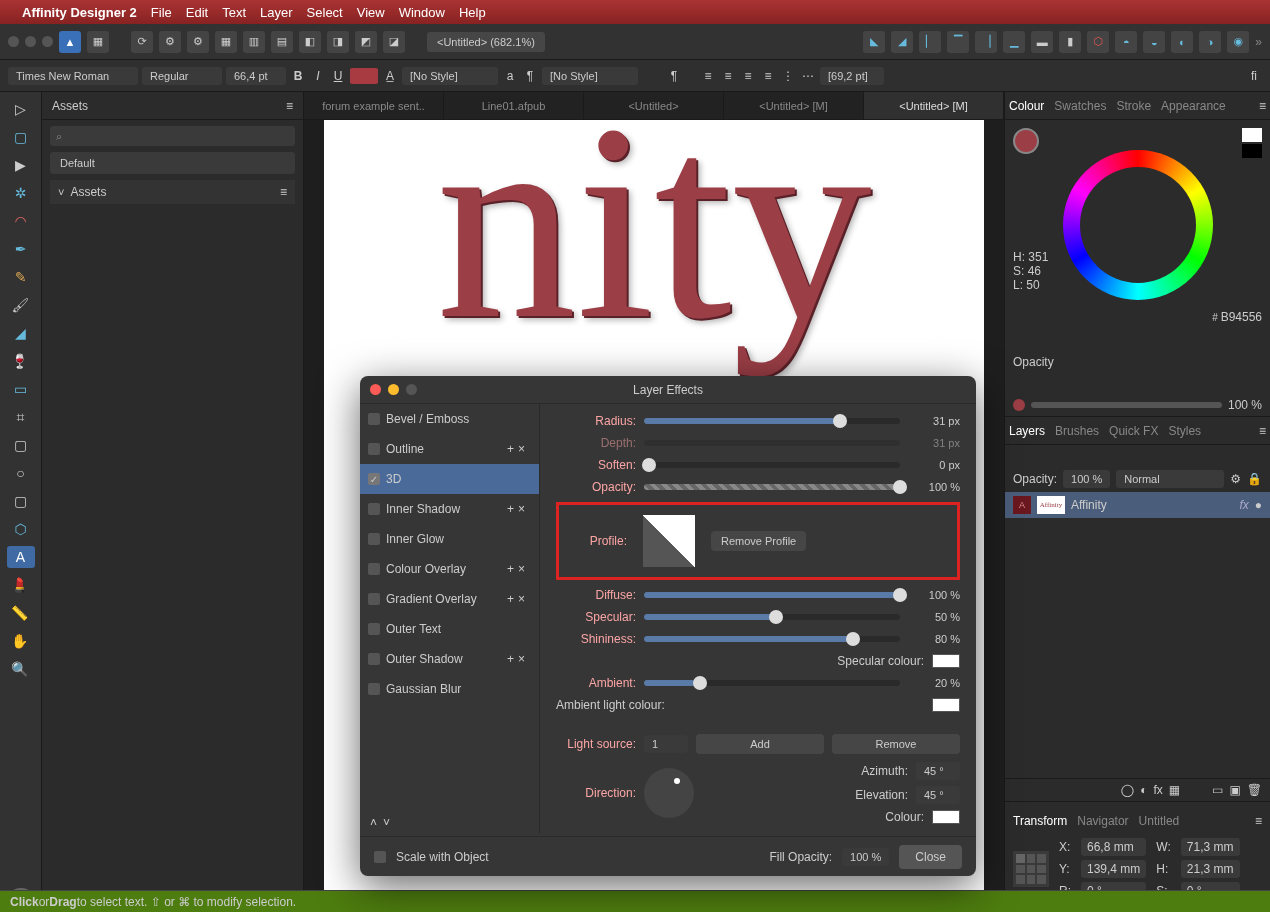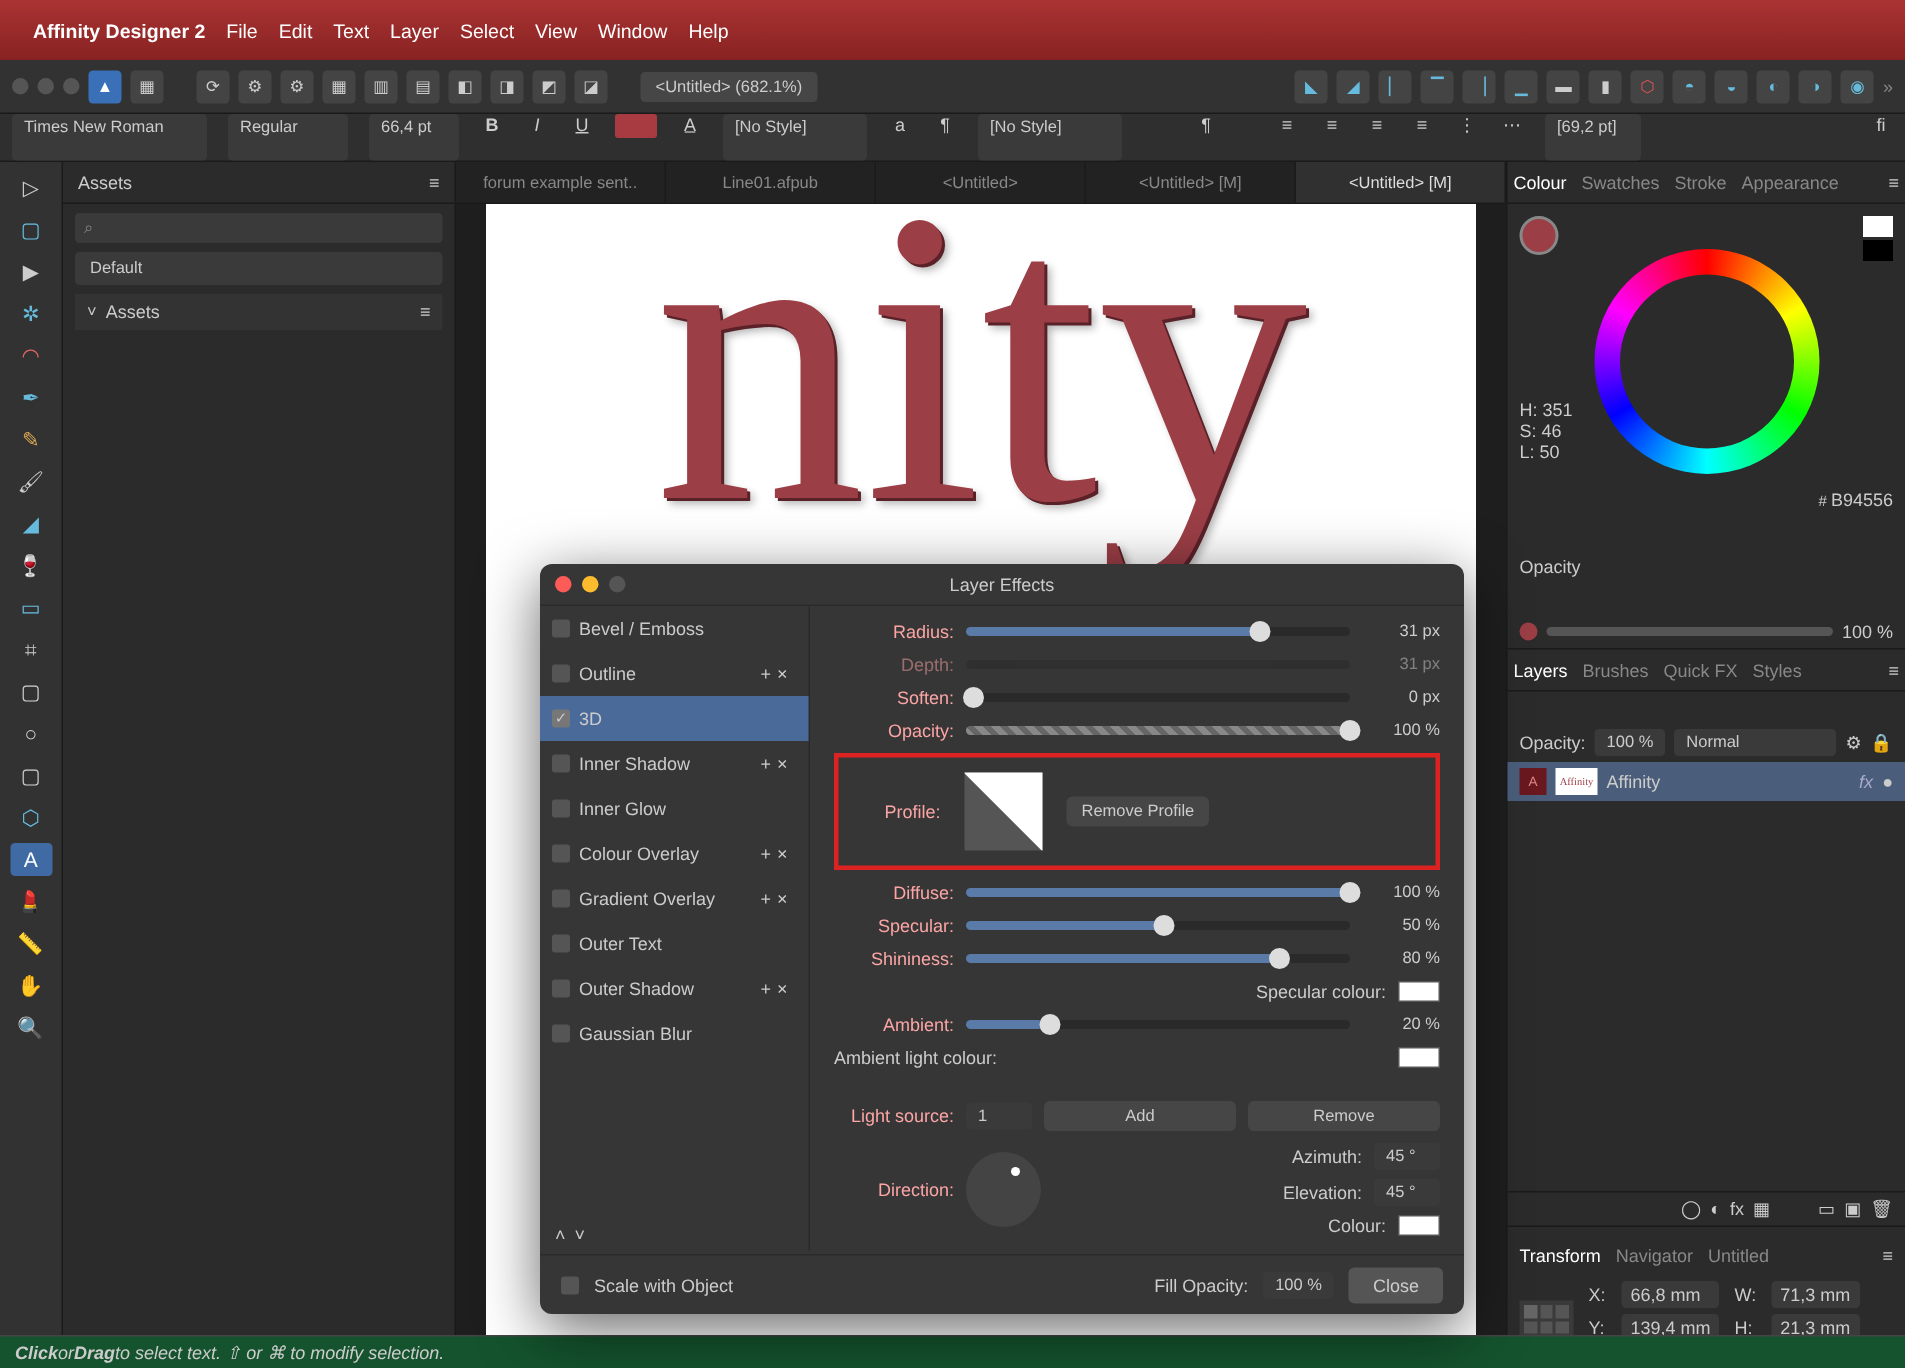--- a/index.html
+++ b/index.html
@@ -1,22 +1,22 @@
 <!DOCTYPE html>
 <html><head>
 <meta charset="utf-8">
 <style>
 *{margin:0;padding:0;box-sizing:border-box;font-family:-apple-system,BlinkMacSystemFont,sans-serif;font-size:12px;color:#ccc;}
 body{background:#262626;width:1270px;height:912px;overflow:hidden;position:relative;}
-.menubar{height:40px;background:linear-gradient(#a33,#822);display:flex;align-items:center;padding:0 8px;gap:14px;}
+.menubar{height:24px;background:linear-gradient(#a33,#822);display:flex;align-items:center;padding:0 8px;gap:14px;}
 .menubar span{color:#fff;font-size:13px;}
 .toolbar{height:36px;background:#323232;display:flex;align-items:center;padding:0 8px;gap:6px;border-bottom:1px solid #1a1a1a;}
 .tb-ico{width:22px;height:22px;background:#444;border-radius:3px;display:flex;align-items:center;justify-content:center;font-size:11px;}
 .doc-title{padding:4px 10px;background:#464646;border-radius:3px;color:#ccc;font-size:11px;cursor:pointer;}
-.contextbar{height:32px;background:#2f2f2f;display:flex;padding:0 8px;gap:14px;border-bottom:1px solid #1a1a1a;}
+.contextbar{height:32px;background:#2f2f2f;display:flex;align-items:center;padding:0 8px;gap:4px;border-bottom:1px solid #1a1a1a;}
 .cb-dd{background:#3a3a3a;padding:3px 8px;border-radius:3px;font-size:11px;}
 .main{display:flex;height:826px;}
 .tools-col{width:42px;background:#323232;border-right:1px solid #1a1a1a;display:flex;flex-direction:column;align-items:center;padding-top:6px;gap:6px;}
 .tool{width:28px;height:22px;display:flex;align-items:center;justify-content:center;font-size:14px;border-radius:3px;}
 .tool.sel{background:#3f6aa3;}
 .assets{width:262px;background:#2b2b2b;border-right:1px solid #1a1a1a;}
 .panel-hdr{height:28px;display:flex;align-items:center;padding:0 10px;border-bottom:1px solid #1a1a1a;font-size:12px;}
 .canvas-area{flex:1;position:relative;background:#222;}
 .tabs{height:28px;display:flex;align-items:stretch;border-bottom:1px solid #1a1a1a;}
 .tab{flex:1;display:flex;align-items:center;justify-content:center;font-size:11px;color:#888;border-right:1px solid #1a1a1a;}
@@ -31,21 +31,21 @@
 .wheel::after{content:"";position:absolute;inset:17px;border-radius:50%;background:#2b2b2b;}
 .tri{position:absolute;left:50%;top:50%;width:80px;height:70px;transform:translate(-50%,-50%);clip-path:polygon(50% 0,100% 100%,0 100%);background:linear-gradient(135deg,#fff,#982f39,#000);}
 .hsl{position:absolute;left:8px;top:130px;font-size:10px;line-height:14px;}
 .opacity-row{display:flex;align-items:center;padding:4px 8px;gap:6px;font-size:11px;margin-top:21px;}
 .slider-bar{flex:1;height:6px;background:#555;border-radius:3px;}
 .layers-panel{border-top:1px solid #1a1a1a;}
 .layer-row{display:flex;align-items:center;padding:4px 8px;gap:6px;background:#4a5d7a;}
 .transform-panel{border-top:1px solid #1a1a1a;padding:8px;}
 .tf-grid{display:grid;grid-template-columns:auto auto auto auto;gap:4px 10px;font-size:11px;align-items:center;}
 .tf-val{background:#3a3a3a;padding:2px 6px;border-radius:3px;min-width:56px;}
-.status{position:absolute;bottom:0;left:0;right:0;height:22px;background:#14532d;border-top:1px solid #444;display:flex;align-items:center;padding:0 10px;font-size:11px;color:#aaa;font-style:italic;}
+.status{position:absolute;bottom:0;left:0;right:0;height:22px;background:#4d7c0f;border-top:1px solid #444;display:flex;align-items:center;padding:0 10px;font-size:11px;color:#aaa;}
 
 .dialog{position:absolute;left:360px;top:376px;width:616px;height:500px;background:#363636;border-radius:8px;box-shadow:0 10px 40px rgba(0,0,0,.6);}
 .dlg-title{height:28px;display:flex;align-items:center;justify-content:center;position:relative;border-bottom:1px solid #2a2a2a;font-size:12px;}
 .dlg-traffic{position:absolute;left:10px;top:8px;display:flex;gap:7px;}
 .dot{width:11px;height:11px;border-radius:50%;}
 .dr{background:#fc5b57;}.dy{background:#fdbc2e;}.dg{background:#555;}
 .dlg-body{display:flex;height:430px;}
 .dlg-left{width:180px;border-right:1px solid #2a2a2a;}
 .fx-item{height:30px;display:flex;align-items:center;padding:0 14px 0 26px;font-size:12px;position:relative;}
 .fx-item.sel{background:#4a6a9a;}

